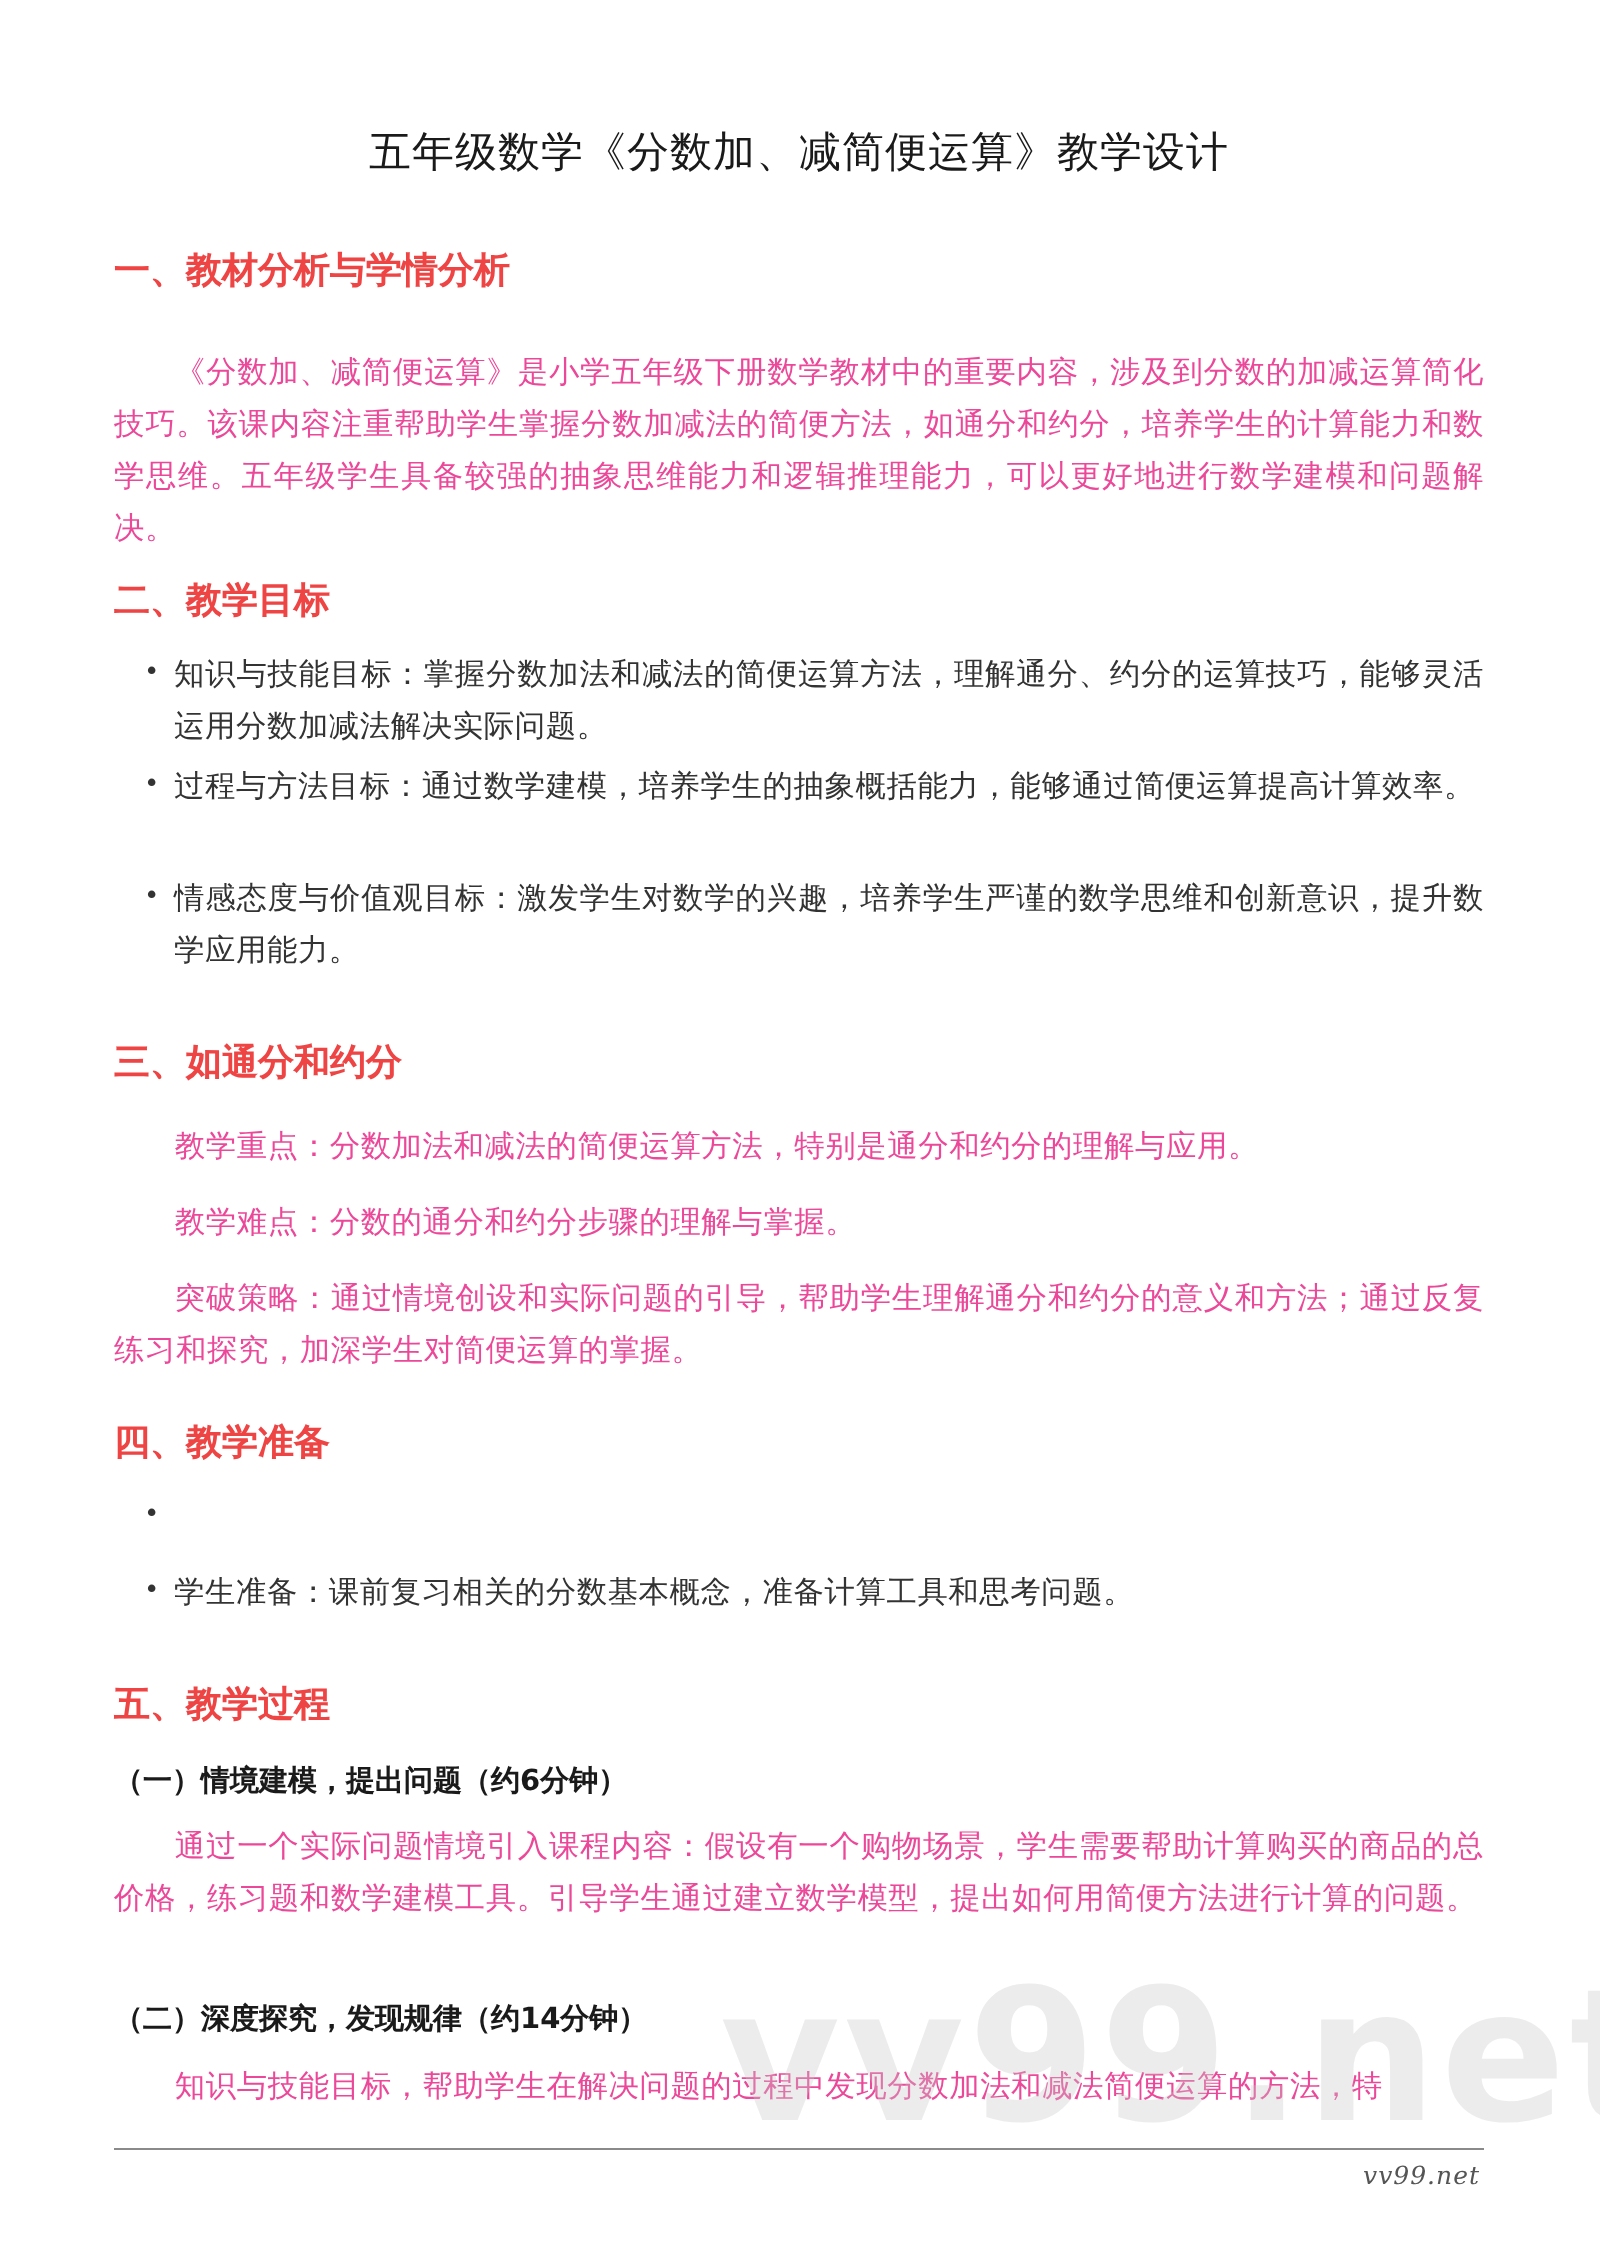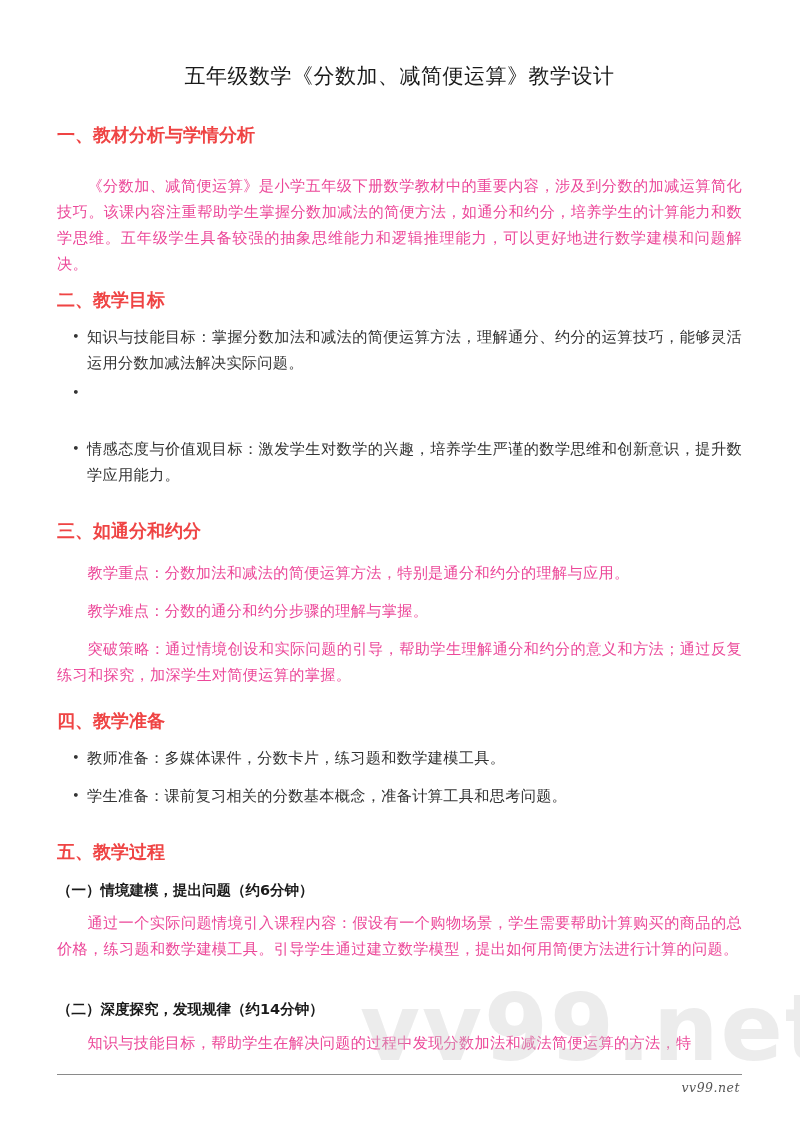--- a/index.html
+++ b/index.html
@@ -34,35 +34,35 @@
   <h2 class="h2" style="top:123px">一、教材分析与学情分析</h2>
   <p class="p" style="top:173px">《分数加、减简便运算》是小学五年级下册数学教材中的重要内容，涉及到分数的加减运算简化技巧。该课内容注重帮助学生掌握分数加减法的简便方法，如通分和约分，培养学生的计算能力和数学思维。五年级学生具备较强的抽象思维能力和逻辑推理能力，可以更好地进行数学建模和问题解决。</p>
 
   <h2 class="h2" style="top:288px">二、教学目标</h2>
   <div class="li" style="top:324px">
     <span class="bullet">•</span>
     <span>知识与技能目标：掌握分数加法和减法的简便运算方法，理解通分、约分的运算技巧，能够灵活运用分数加减法解决实际问题。</span>
   </div>
   <div class="li" style="top:380px">
     <span class="bullet">•</span>
+    <span>过程与方法目标：通过数学建模，培养学生的抽象概括能力，能够通过简便运算提高计算效率。</span>
   </div>
   <div class="li" style="top:436px">
     <span class="bullet">•</span>
     <span>情感态度与价值观目标：激发学生对数学的兴趣，培养学生严谨的数学思维和创新意识，提升数学应用能力。</span>
   </div>
 
   <h2 class="h2" style="top:519px">三、如通分和约分</h2>
   <p class="p" style="top:560px">教学重点：分数加法和减法的简便运算方法，特别是通分和约分的理解与应用。</p>
   <p class="p" style="top:598px">教学难点：分数的通分和约分步骤的理解与掌握。</p>
   <p class="p" style="top:636px">突破策略：通过情境创设和实际问题的引导，帮助学生理解通分和约分的意义和方法；通过反复练习和探究，加深学生对简便运算的掌握。</p>
 
   <h2 class="h2" style="top:709px">四、教学准备</h2>
   <div class="li" style="top:745px">
     <span class="bullet">•</span>
-    <span>教师准备：多媒体课件，分数卡片，练习题和数学建模工具。</span>
   </div>
   <div class="li" style="top:783px">
     <span class="bullet">•</span>
     <span>学生准备：课前复习相关的分数基本概念，准备计算工具和思考问题。</span>
   </div>
 
   <h2 class="h2" style="top:840px">五、教学过程</h2>
   <h3 class="h3" style="top:881px">（一）情境建模，提出问题（约6分钟）</h3>
   <p class="p" style="top:910px">通过一个实际问题情境引入课程内容：假设有一个购物场景，学生需要帮助计算购买的商品的总价格，练习题和数学建模工具。引导学生通过建立数学模型，提出如何用简便方法进行计算的问题。</p>
   <h3 class="h3" style="top:1000px">（二）深度探究，发现规律（约14分钟）</h3>

